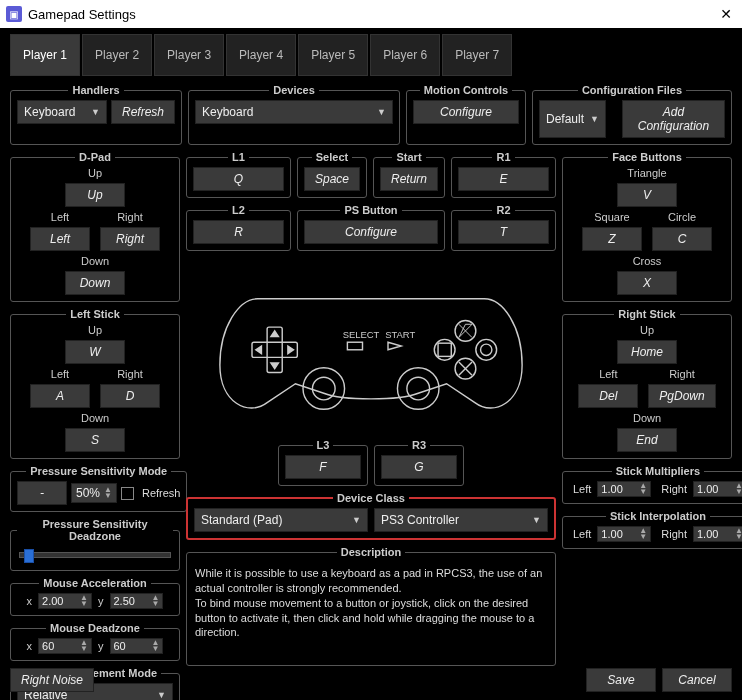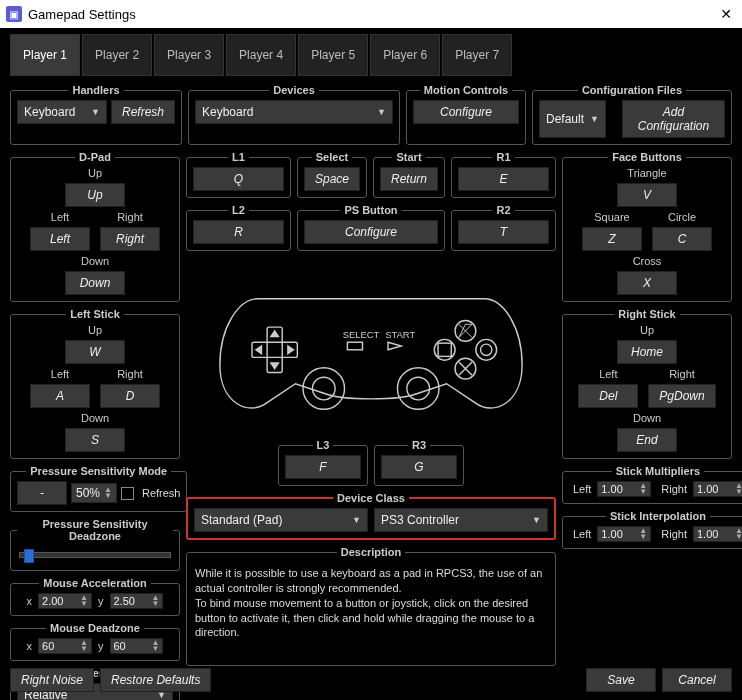--- a/index.html
+++ b/index.html
@@ -502,19 +502,18 @@
           </div>
         </div>
       </fieldset>
     </div>
   </div>
 </div>
 
 <div class="footer">
   <div class="left">
     <div class="btn">Right Noise</div>
-    <div class="btn">Restore Defaults</div>
   </div>
   <div class="right">
     <div class="btn" style="min-width:70px">Save</div>
     <div class="btn" style="min-width:70px">Cancel</div>
   </div>
 </div>
 
 </body></html>

